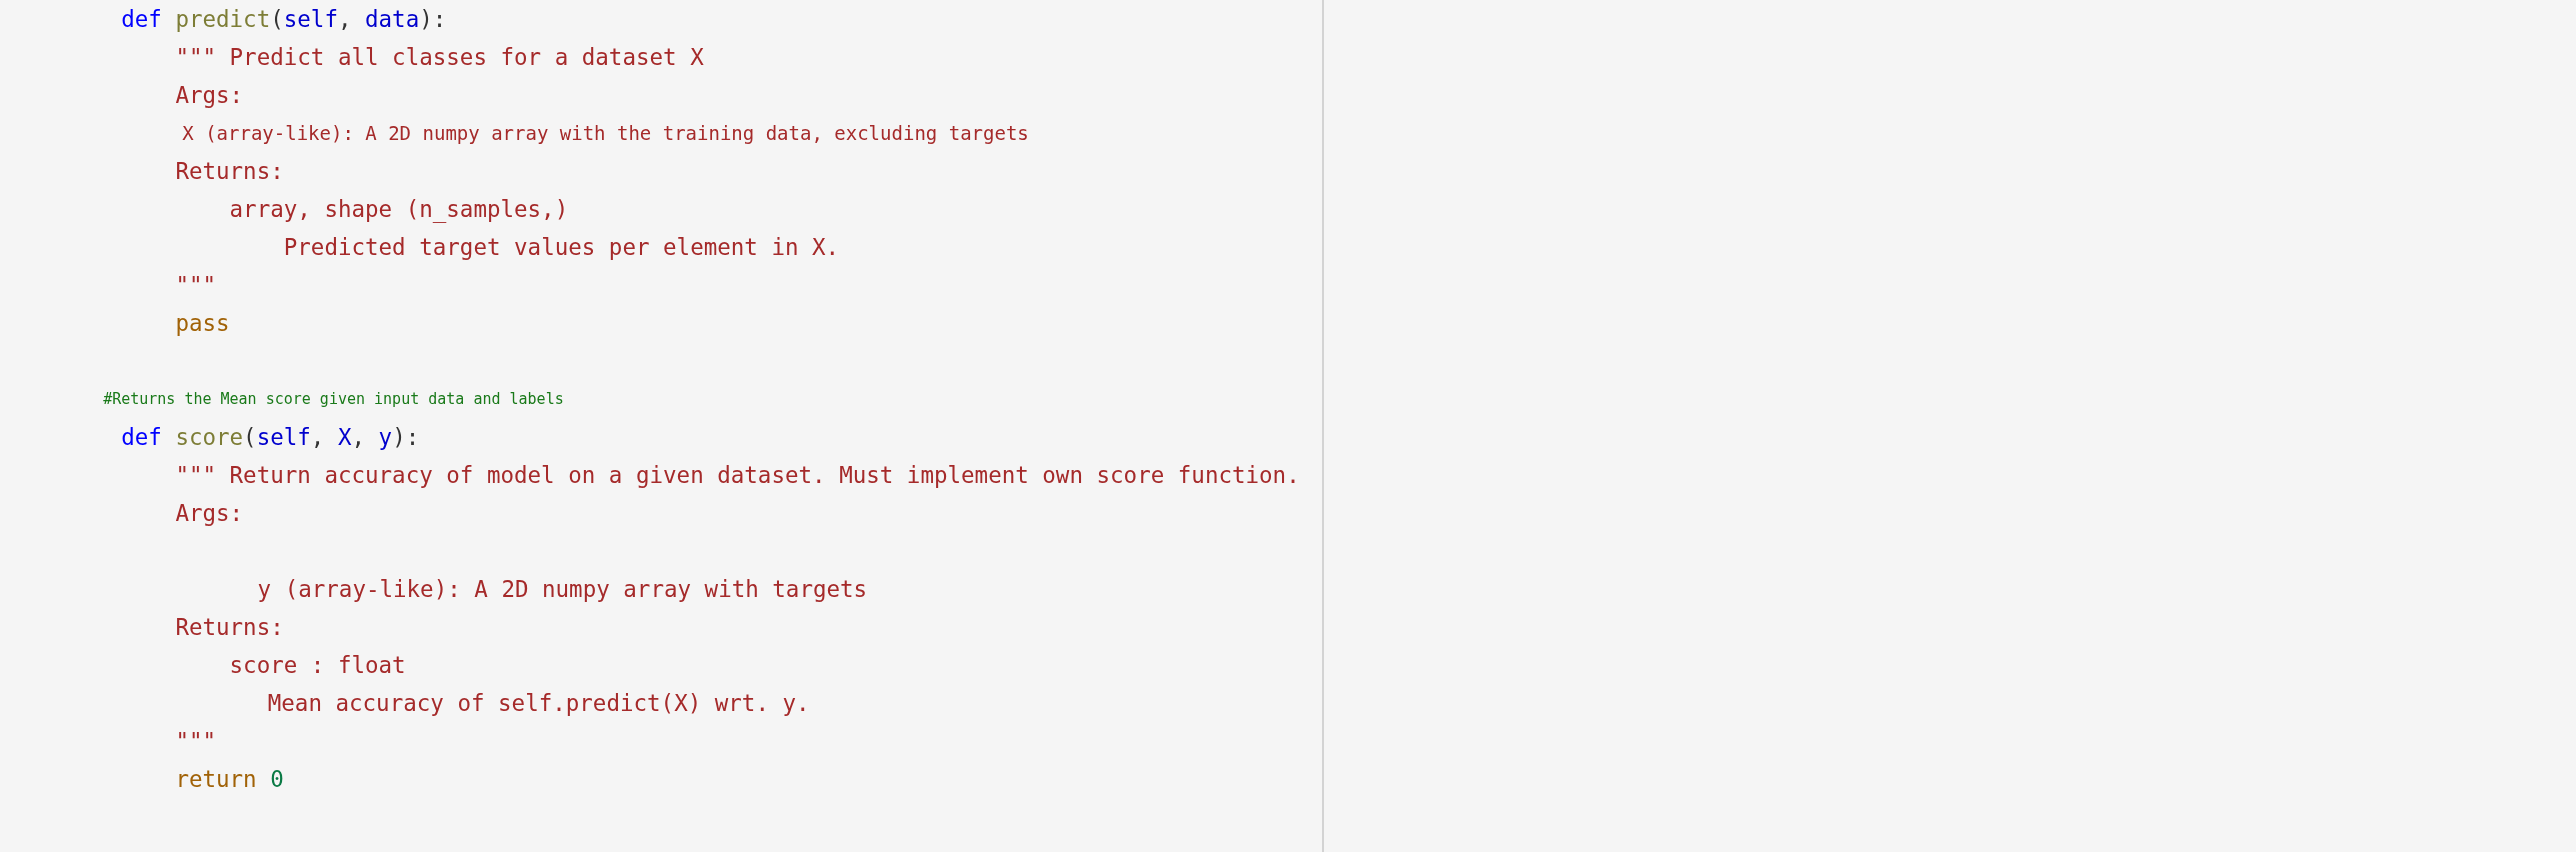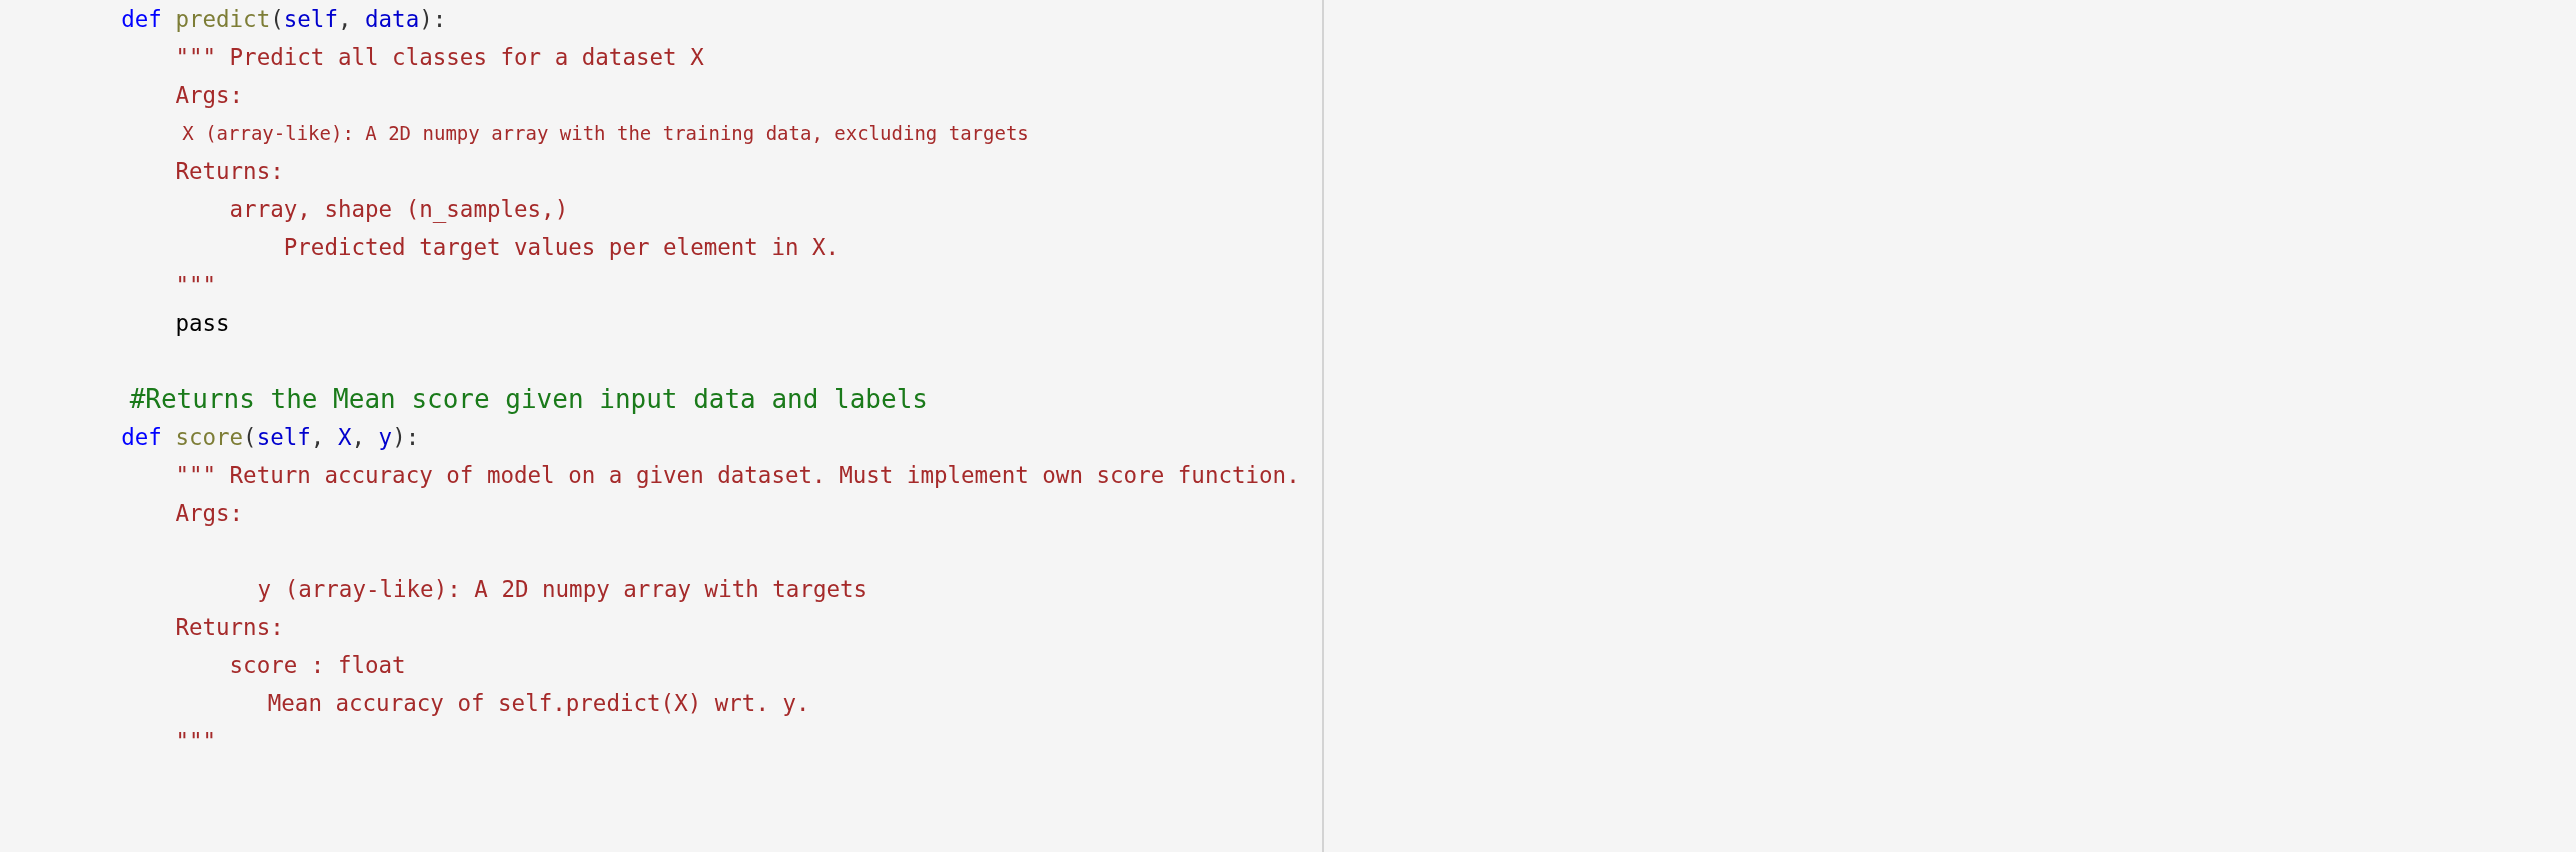--- a/index.html
+++ b/index.html
@@ -58,21 +58,21 @@
   .tok-kw-ctrl   { color: #a020f0; }
   .tok-funcname  { color: #7d7d36; }
   .tok-param     { color: #0000cd; }
   .tok-string    { color: #a52a2a; }
   .tok-comment   { color: #1a7a1a; }
   .tok-number    { color: #0a7a45; }
   .tok-plain     { color: #333333; }
 </style>
 <style>
   .tok-keyword{color:#0000ff;}
-  .tok-kw-ctrl{color:#000000;}
+  .tok-kw-ctrl{color:#a16207;}
   .tok-funcname{color:#7d7d36;}
   .tok-param{color:#0000cd;}
   .tok-string{color:#a52a2a;}
   .tok-comment{color:#1a7a1a;}
   .tok-number{color:#0a7a45;}
   .tok-plain{color:#333333;}
 </style></head>
 <body style="background: rgb(245, 245, 245);">
 
 <div id="editor-root" style="background: rgb(245, 245, 245);">
@@ -81,28 +81,29 @@
       <div class="code-line" style="height: 38px; line-height: 38px; font-size: 22.5px; padding-left: 67px;"><span class="tok-plain">    </span><span class="tok-keyword">def</span><span class="tok-plain"> </span><span class="tok-funcname">predict</span><span class="tok-plain">(</span><span class="tok-param">self</span><span class="tok-plain">, </span><span class="tok-param">data</span><span class="tok-plain">):</span></div>
       <div class="code-line" style="height: 38px; line-height: 38px; font-size: 22.5px; padding-left: 67px;"><span class="tok-plain">        </span><span class="tok-string">""" Predict all classes for a dataset X</span></div>
       <div class="code-line" style="height: 38px; line-height: 38px; font-size: 22.5px; padding-left: 67px;"><span class="tok-plain">        </span><span class="tok-string">Args:</span></div>
       <div class="code-line" style="height: 38px; line-height: 38px; font-size: 19px; padding-left: 45px;"><span class="tok-plain">            </span><span class="tok-string">X (array-like): A 2D numpy array with the training data, excluding targets</span></div>
       <div class="code-line" style="height: 38px; line-height: 38px; font-size: 22.5px; padding-left: 67px;"><span class="tok-plain">        </span><span class="tok-string">Returns:</span></div>
       <div class="code-line" style="height: 38px; line-height: 38px; font-size: 22.5px; padding-left: 67px;"><span class="tok-plain">            </span><span class="tok-string">array, shape (n_samples,)</span></div>
       <div class="code-line" style="height: 38px; line-height: 38px; font-size: 22.5px; padding-left: 67px;"><span class="tok-plain">                </span><span class="tok-string">Predicted target values per element in X.</span></div>
       <div class="code-line" style="height: 38px; line-height: 38px; font-size: 22.5px; padding-left: 67px;"><span class="tok-plain">        </span><span class="tok-string">"""</span></div>
       <div class="code-line" style="height: 38px; line-height: 38px; font-size: 22.5px; padding-left: 67px;"><span class="tok-plain">        </span><span class="tok-kw-ctrl">pass</span></div>
       <div class="code-line blank" style="height: 38px; line-height: 38px; font-size: 22.5px; padding-left: 67px;">&nbsp;</div>
-      <div class="code-line" style="height: 38px; line-height: 38px; font-size: 26px; padding-left: 67px;"><span class="tok-plain">    </span><span class="tok-comment">#Returns the Mean score given input data and labels</span></div>
+      <div class="code-line" style="height: 38px; line-height: 38px; font-size: 15px; padding-left: 67px;"><span class="tok-plain">    </span><span class="tok-comment">#Returns the Mean score given input data and labels</span></div>
       <div class="code-line" style="height: 38px; line-height: 38px; font-size: 22.5px; padding-left: 67px;"><span class="tok-plain">    </span><span class="tok-keyword">def</span><span class="tok-plain"> </span><span class="tok-funcname">score</span><span class="tok-plain">(</span><span class="tok-param">self</span><span class="tok-plain">, </span><span class="tok-param">X</span><span class="tok-plain">, </span><span class="tok-param">y</span><span class="tok-plain">):</span></div>
       <div class="code-line" style="height: 38px; line-height: 38px; font-size: 22.5px; padding-left: 67px;"><span class="tok-plain">        </span><span class="tok-string">""" Return accuracy of model on a given dataset. Must implement own score function.</span></div>
       <div class="code-line" style="height: 38px; line-height: 38px; font-size: 22.5px; padding-left: 67px;"><span class="tok-plain">        </span><span class="tok-string">Args:</span></div>
       <div class="code-line" style="height: 38px; line-height: 38px; font-size: 22.5px; padding-left: 67px;"><span class="tok-plain">            </span></div>
       <div class="code-line" style="height: 38px; line-height: 38px; font-size: 22.5px; padding-left: 95px;"><span class="tok-plain">            </span><span class="tok-string">y (array-like): A 2D numpy array with targets</span></div>
       <div class="code-line" style="height: 38px; line-height: 38px; font-size: 22.5px; padding-left: 67px;"><span class="tok-plain">        </span><span class="tok-string">Returns:</span></div>
       <div class="code-line" style="height: 38px; line-height: 38px; font-size: 22.5px; padding-left: 67px;"><span class="tok-plain">            </span><span class="tok-string">score : float</span></div>
       <div class="code-line" style="height: 38px; line-height: 38px; font-size: 22.5px; padding-left: 51px;"><span class="tok-plain">                </span><span class="tok-string">Mean accuracy of self.predict(X) wrt. y.</span></div>
       <div class="code-line" style="height: 38px; line-height: 38px; font-size: 22.5px; padding-left: 67px;"><span class="tok-plain">        </span><span class="tok-string">"""</span></div>
+      <div class="code-line" style="height: 38px; line-height: 38px; font-size: 22.5px; padding-left: 67px;"><span class="tok-plain">        </span><span class="tok-kw-ctrl">return</span><span class="tok-plain"> </span><span class="tok-number">0</span></div>
     </div>
 
   <div id="margin-ruler" style="left: 1322px; background: rgb(211, 211, 211);"></div>
 
 </div>
 
 
 </body></html>

